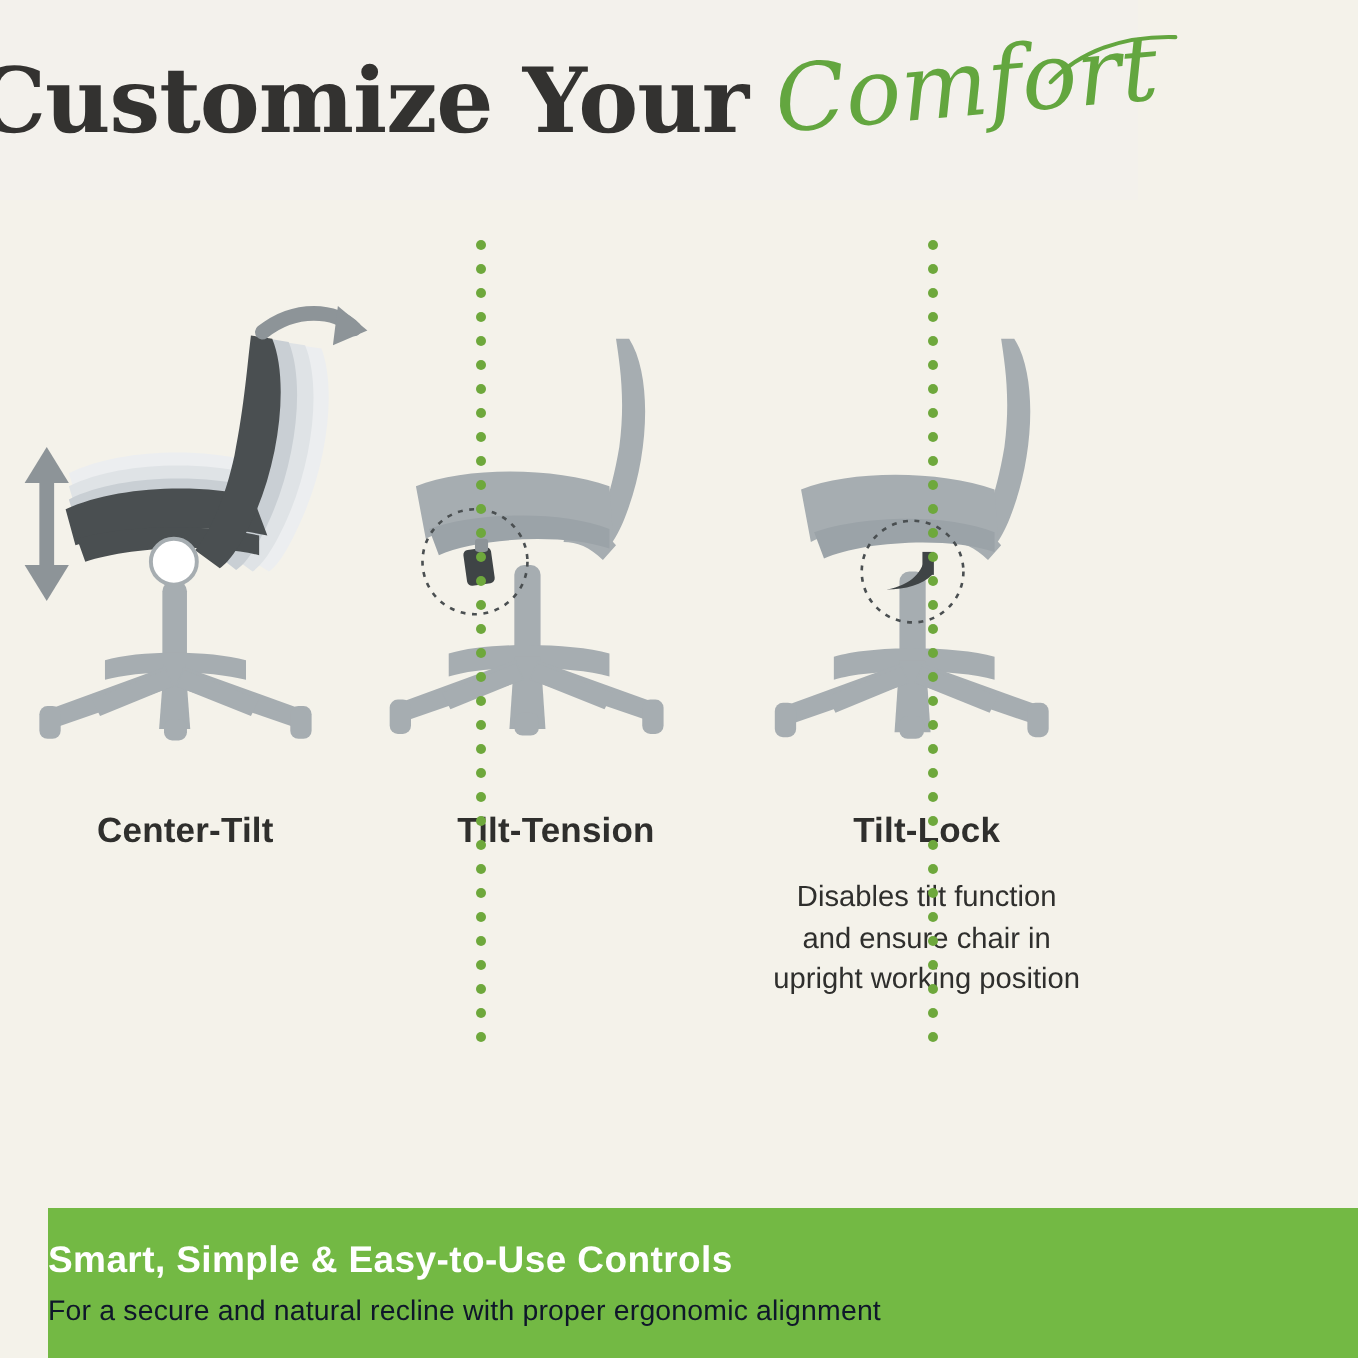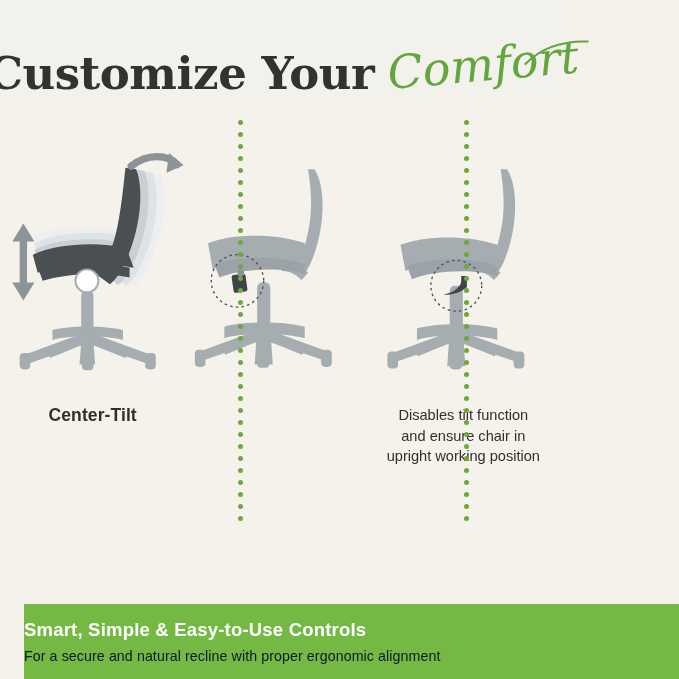--- a/index.html
+++ b/index.html
@@ -8,21 +8,21 @@
     background:#f4f2ea;
     font-family:"Liberation Sans",sans-serif;
     -webkit-font-smoothing:antialiased;
   }
   #infographic{position:relative;width:679px;height:679px;background:#f4f2ea;}
 
   
   .header{
     position:absolute;left:0;top:0;width:569px;height:100px;
     background:#f3f1ec;
-    display:flex;align-items:flex-end;justify-content:center;
+    display:flex;align-items:center;justify-content:center;
   }
   .title-wrap{display:flex;align-items:baseline;white-space:nowrap;}
   .title-main{
     font-family:"DejaVu Serif",serif;
     font-weight:bold;
     font-size:45px;
     color:#333230;
     letter-spacing:-0.5px;
   }
   .title-script{
@@ -212,20 +212,21 @@
 
           <circle cx="64" cy="166" r="32" fill="none" stroke="#4a4f51" stroke-width="1.6" stroke-dasharray="3 4"></circle>
 
           <g>
             <rect x="58" y="158" width="17" height="22" rx="3" fill="#3f4446" transform="rotate(-8 66 169)"></rect>
             <rect x="64" y="152" width="8" height="8" rx="2" fill="#8d9498"></rect>
           </g>
         </svg>
       </div>
       <div class="caption">
+        <div class="cap-title">Tilt-Tension</div>
       </div>
     </div>
 
     <div class="col">
       <div class="illus">
         <svg viewBox="0 0 226 275">
           <g>
             <rect x="96" y="172" width="16" height="56" rx="6" fill="#a6adb1"></rect>
             <path d="M56 224 C 78 217, 130 217, 154 224 L 154 238 C 130 231, 78 231, 56 238 Z" fill="#a6adb1"></path>
             <path d="M96 226 h16 l3 44 h-22 z" fill="#a6adb1"></path>
@@ -244,20 +245,21 @@
           <path d="M44 148 C 72 138, 124 136, 154 148 L 154 160 C 124 150, 72 154, 50 164 Z" fill="#9ba3a8"></path>
           <circle cx="104" cy="172" r="31" fill="none" stroke="#4a4f51" stroke-width="1.6" stroke-dasharray="3 4"></circle>
 
           <g>
             <path d="M112 162 C 110 172, 104 180, 88 183 C 100 183, 110 180, 116 174 Z" fill="#3f4446"></path>
             <path d="M110 160 h7 v14 h-7 z" fill="#3f4446"></path>
           </g>
         </svg>
       </div>
       <div class="caption">
+        <div class="cap-title">Tilt-Lock</div>
         <div class="cap-body">Disables tilt function and ensure chair in upright working position</div>
       </div>
     </div>
   </div>
 
   <div class="divider" id="div1">
       <span style="background: rgb(110, 168, 60);"></span>
       <span style="background: rgb(110, 168, 60);"></span>
       <span style="background: rgb(110, 168, 60);"></span>
       <span style="background: rgb(110, 168, 60);"></span>

